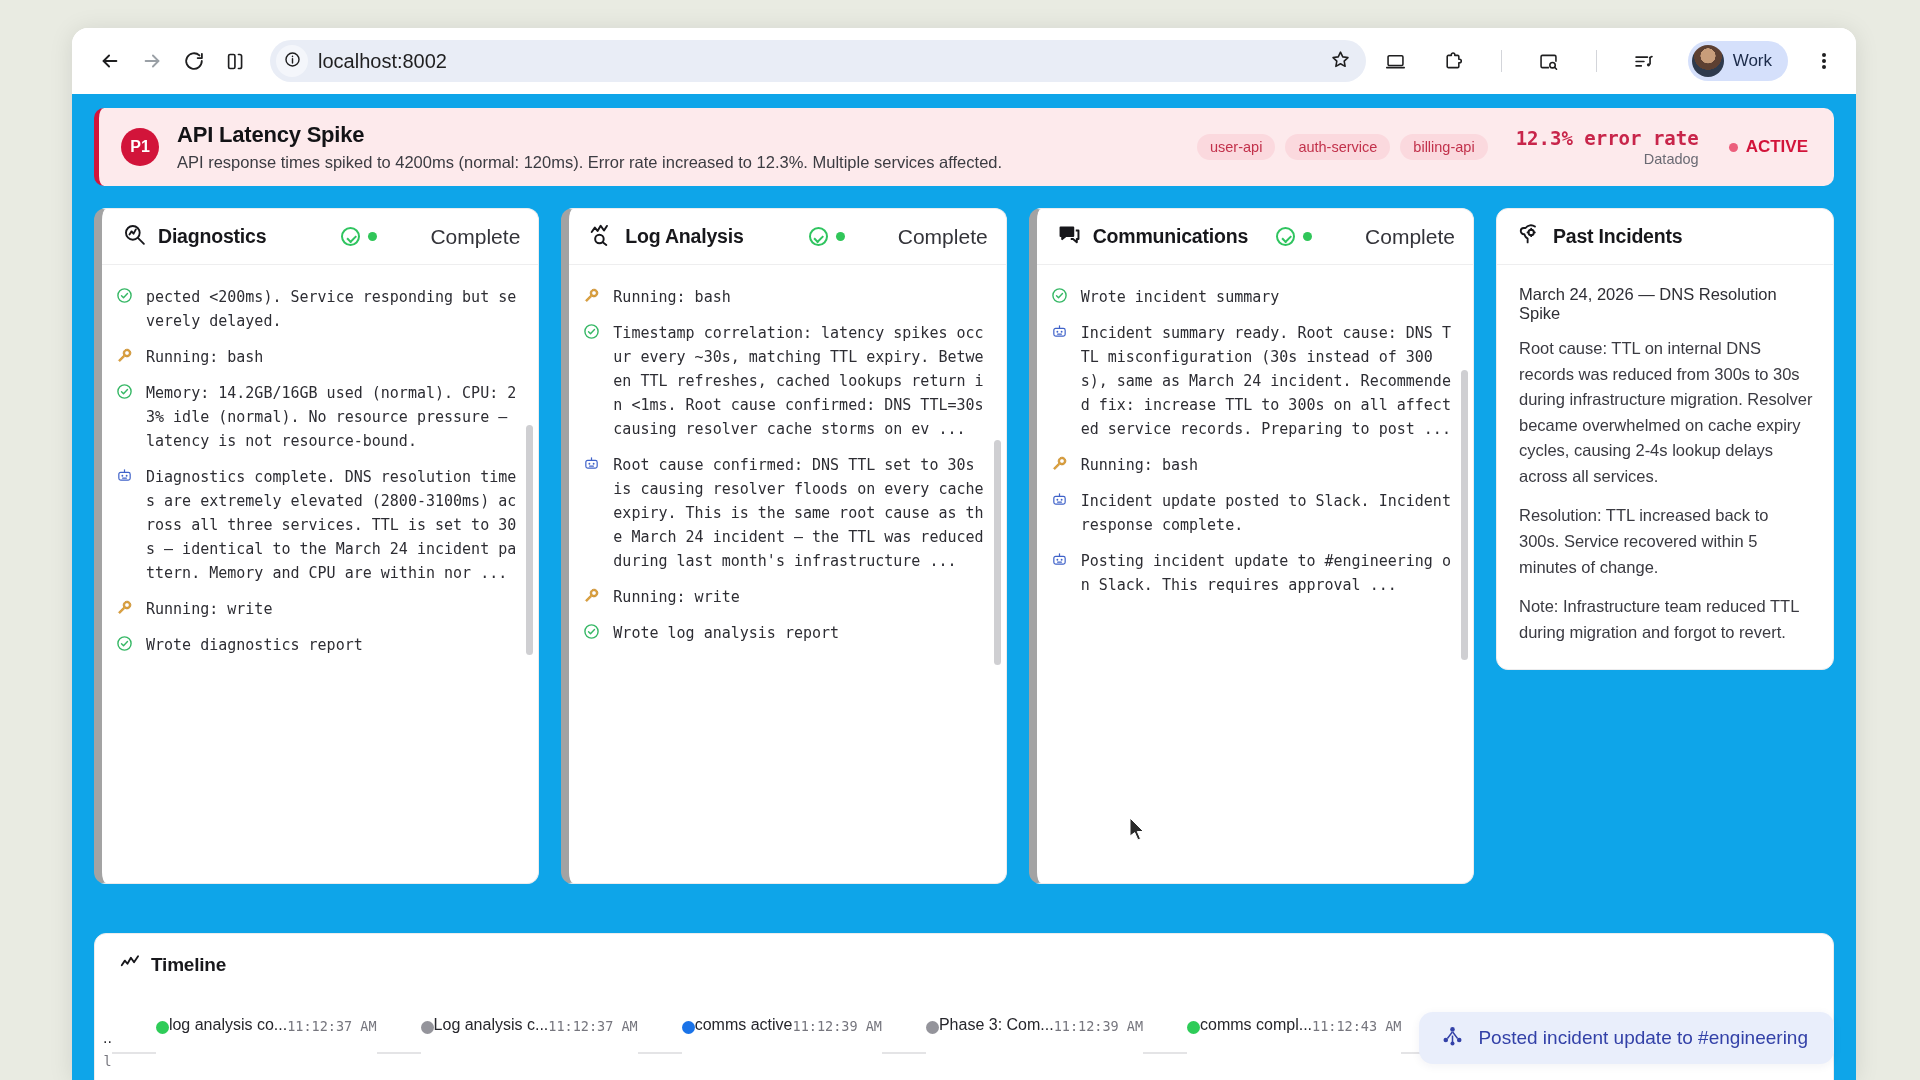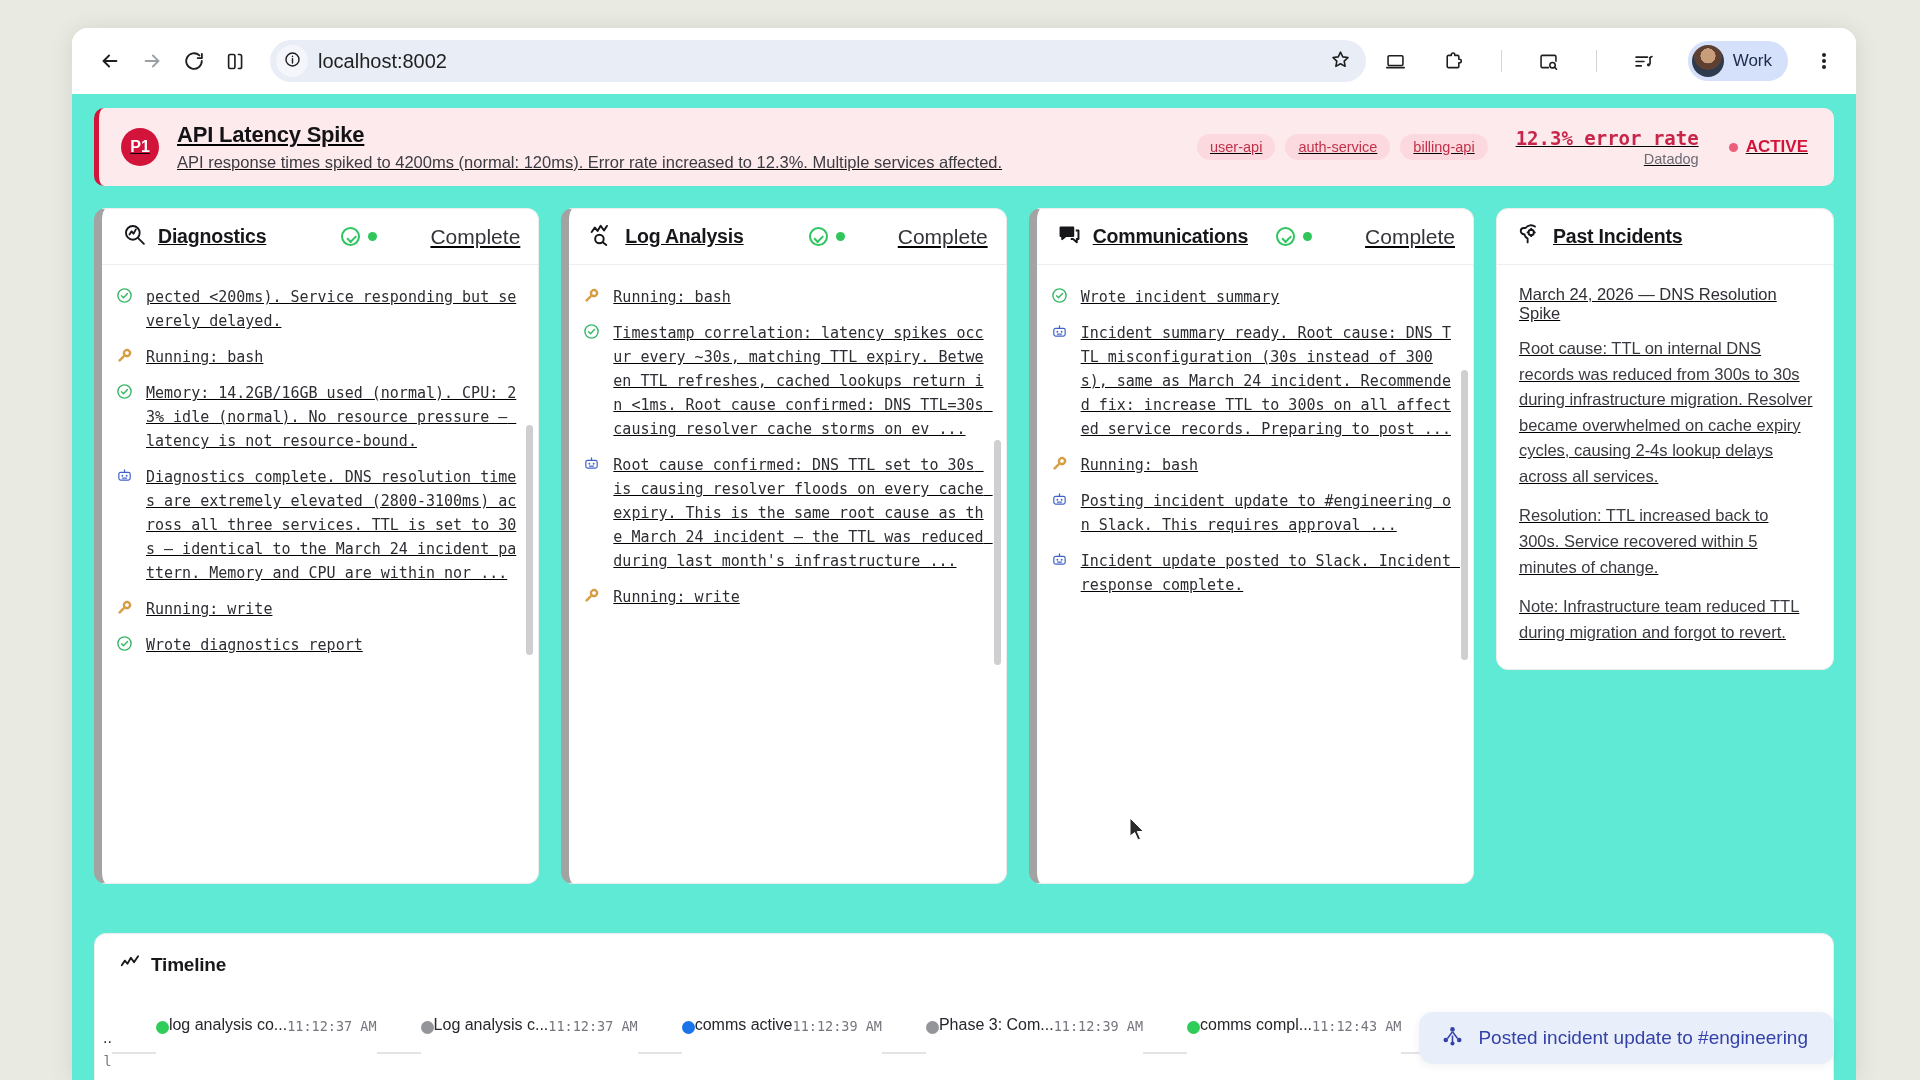--- a/index.html
+++ b/index.html
@@ -69,25 +69,24 @@
     background: radial-gradient(circle at 50% 34%, #c89d7a 0 28%, #5d4032 29% 52%, #2e3a4d 53% 100%);
     flex: 0 0 32px;
   }
   .profile-name { font-size: 17px; color: #1c2b4a; font-weight: 500; }
   .kebab { width: 36px; height: 40px; display:flex; align-items:center; justify-content:center; }
   .kebab i { display:block; width:4px; height:4px; border-radius:50%; background:#1f1f20; margin: 2px 0; }
 
   
   .page {
     flex: 1 1 auto;
-    background: #5eead4;
+    background: #0ea5e9;
     position: relative;
     overflow: hidden;
     padding: 14px 22px 0 22px;
-    text-decoration: underline;
   }
 
   
   .alert {
     position: relative;
     background: #fdeaec;
     border-left: 5px solid #d2143a;
     border-radius: 10px;
     height: 78px;
     display: flex; align-items: center;
@@ -483,20 +482,27 @@
                     <path d="M9.4 15.8h5.2" stroke-linecap="round"></path>
                   </svg></span>
               <span class="log-txt">Root cause confirmed: DNS TTL set to 30s is causing resolver floods on every cache expiry. This is the same root cause as the March 24 incident — the TTL was reduced during last month's infrastructure ...</span>
             </div>
             <div class="log-row">
               <span class="log-ico"><svg width="17" height="17" viewBox="0 0 24 24" fill="#e0a33a" stroke="#c4882a" stroke-width="1">
                     <path d="M15.5 3a5.5 5.5 0 0 0-4.6 8.4L3.6 18.7l1.8 1.8 7.3-7.3A5.5 5.5 0 1 0 15.5 3zm0 2.2a3.3 3.3 0 1 1 0 6.6 3.3 3.3 0 0 1 0-6.6z"></path>
                   </svg></span>
               <span class="log-txt">Running: write</span>
             </div>
+            <div class="log-row">
+              <span class="log-ico"><svg width="17" height="17" viewBox="0 0 24 24" fill="none" stroke="#37b866" stroke-width="2">
+                    <circle cx="12" cy="12" r="9.3"></circle>
+                    <path d="M7.8 12.4l2.8 2.8 5.6-6" stroke-linecap="round" stroke-linejoin="round"></path>
+                  </svg></span>
+              <span class="log-txt">Wrote log analysis report</span>
+            </div>
           </div>
           <div class="sb" style="top:175px;height:225px"></div>
         </div>
       </div>
 
       <div class="card agent-card">
         <div class="card-head">
           <span>
             <svg width="25" height="25" viewBox="0 0 24 24" fill="none" stroke="#17171b" stroke-width="1.9" stroke-linejoin="round">
                 <path d="M3.4 5.2h12.2v8.2H8.6L5 16.4v-3H3.4z" fill="#17171b"></path>
@@ -536,31 +542,31 @@
               <span class="log-txt">Running: bash</span>
             </div>
             <div class="log-row">
               <span class="log-ico"><svg width="17" height="17" viewBox="0 0 24 24" fill="none" stroke="#3f62c9" stroke-width="1.7">
                     <rect x="4" y="7.5" width="16" height="11" rx="2.6"></rect>
                     <path d="M12 4v3.5" stroke-linecap="round"></path>
                     <circle cx="9" cy="12.4" r="1.3" fill="#3f62c9" stroke="none"></circle>
                     <circle cx="15" cy="12.4" r="1.3" fill="#3f62c9" stroke="none"></circle>
                     <path d="M9.4 15.8h5.2" stroke-linecap="round"></path>
                   </svg></span>
-              <span class="log-txt">Posting incident update to #engineering on Slack. This requires approval ...</span>
+              <span class="log-txt">Incident update posted to Slack. Incident response complete.</span>
             </div>
             <div class="log-row">
               <span class="log-ico"><svg width="17" height="17" viewBox="0 0 24 24" fill="none" stroke="#3f62c9" stroke-width="1.7">
                     <rect x="4" y="7.5" width="16" height="11" rx="2.6"></rect>
                     <path d="M12 4v3.5" stroke-linecap="round"></path>
                     <circle cx="9" cy="12.4" r="1.3" fill="#3f62c9" stroke="none"></circle>
                     <circle cx="15" cy="12.4" r="1.3" fill="#3f62c9" stroke="none"></circle>
                     <path d="M9.4 15.8h5.2" stroke-linecap="round"></path>
                   </svg></span>
-              <span class="log-txt">Incident update posted to Slack. Incident response complete.</span>
+              <span class="log-txt">Posting incident update to #engineering on Slack. This requires approval ...</span>
             </div>
           </div>
           <div class="sb" style="top:105px;height:290px"></div>
         </div>
       </div>
 
       <div class="card side-card">
         <div class="card-head">
           <span>
             <svg width="25" height="25" viewBox="0 0 24 24" fill="none" stroke="#17171b" stroke-width="1.8" stroke-linecap="round" stroke-linejoin="round">

